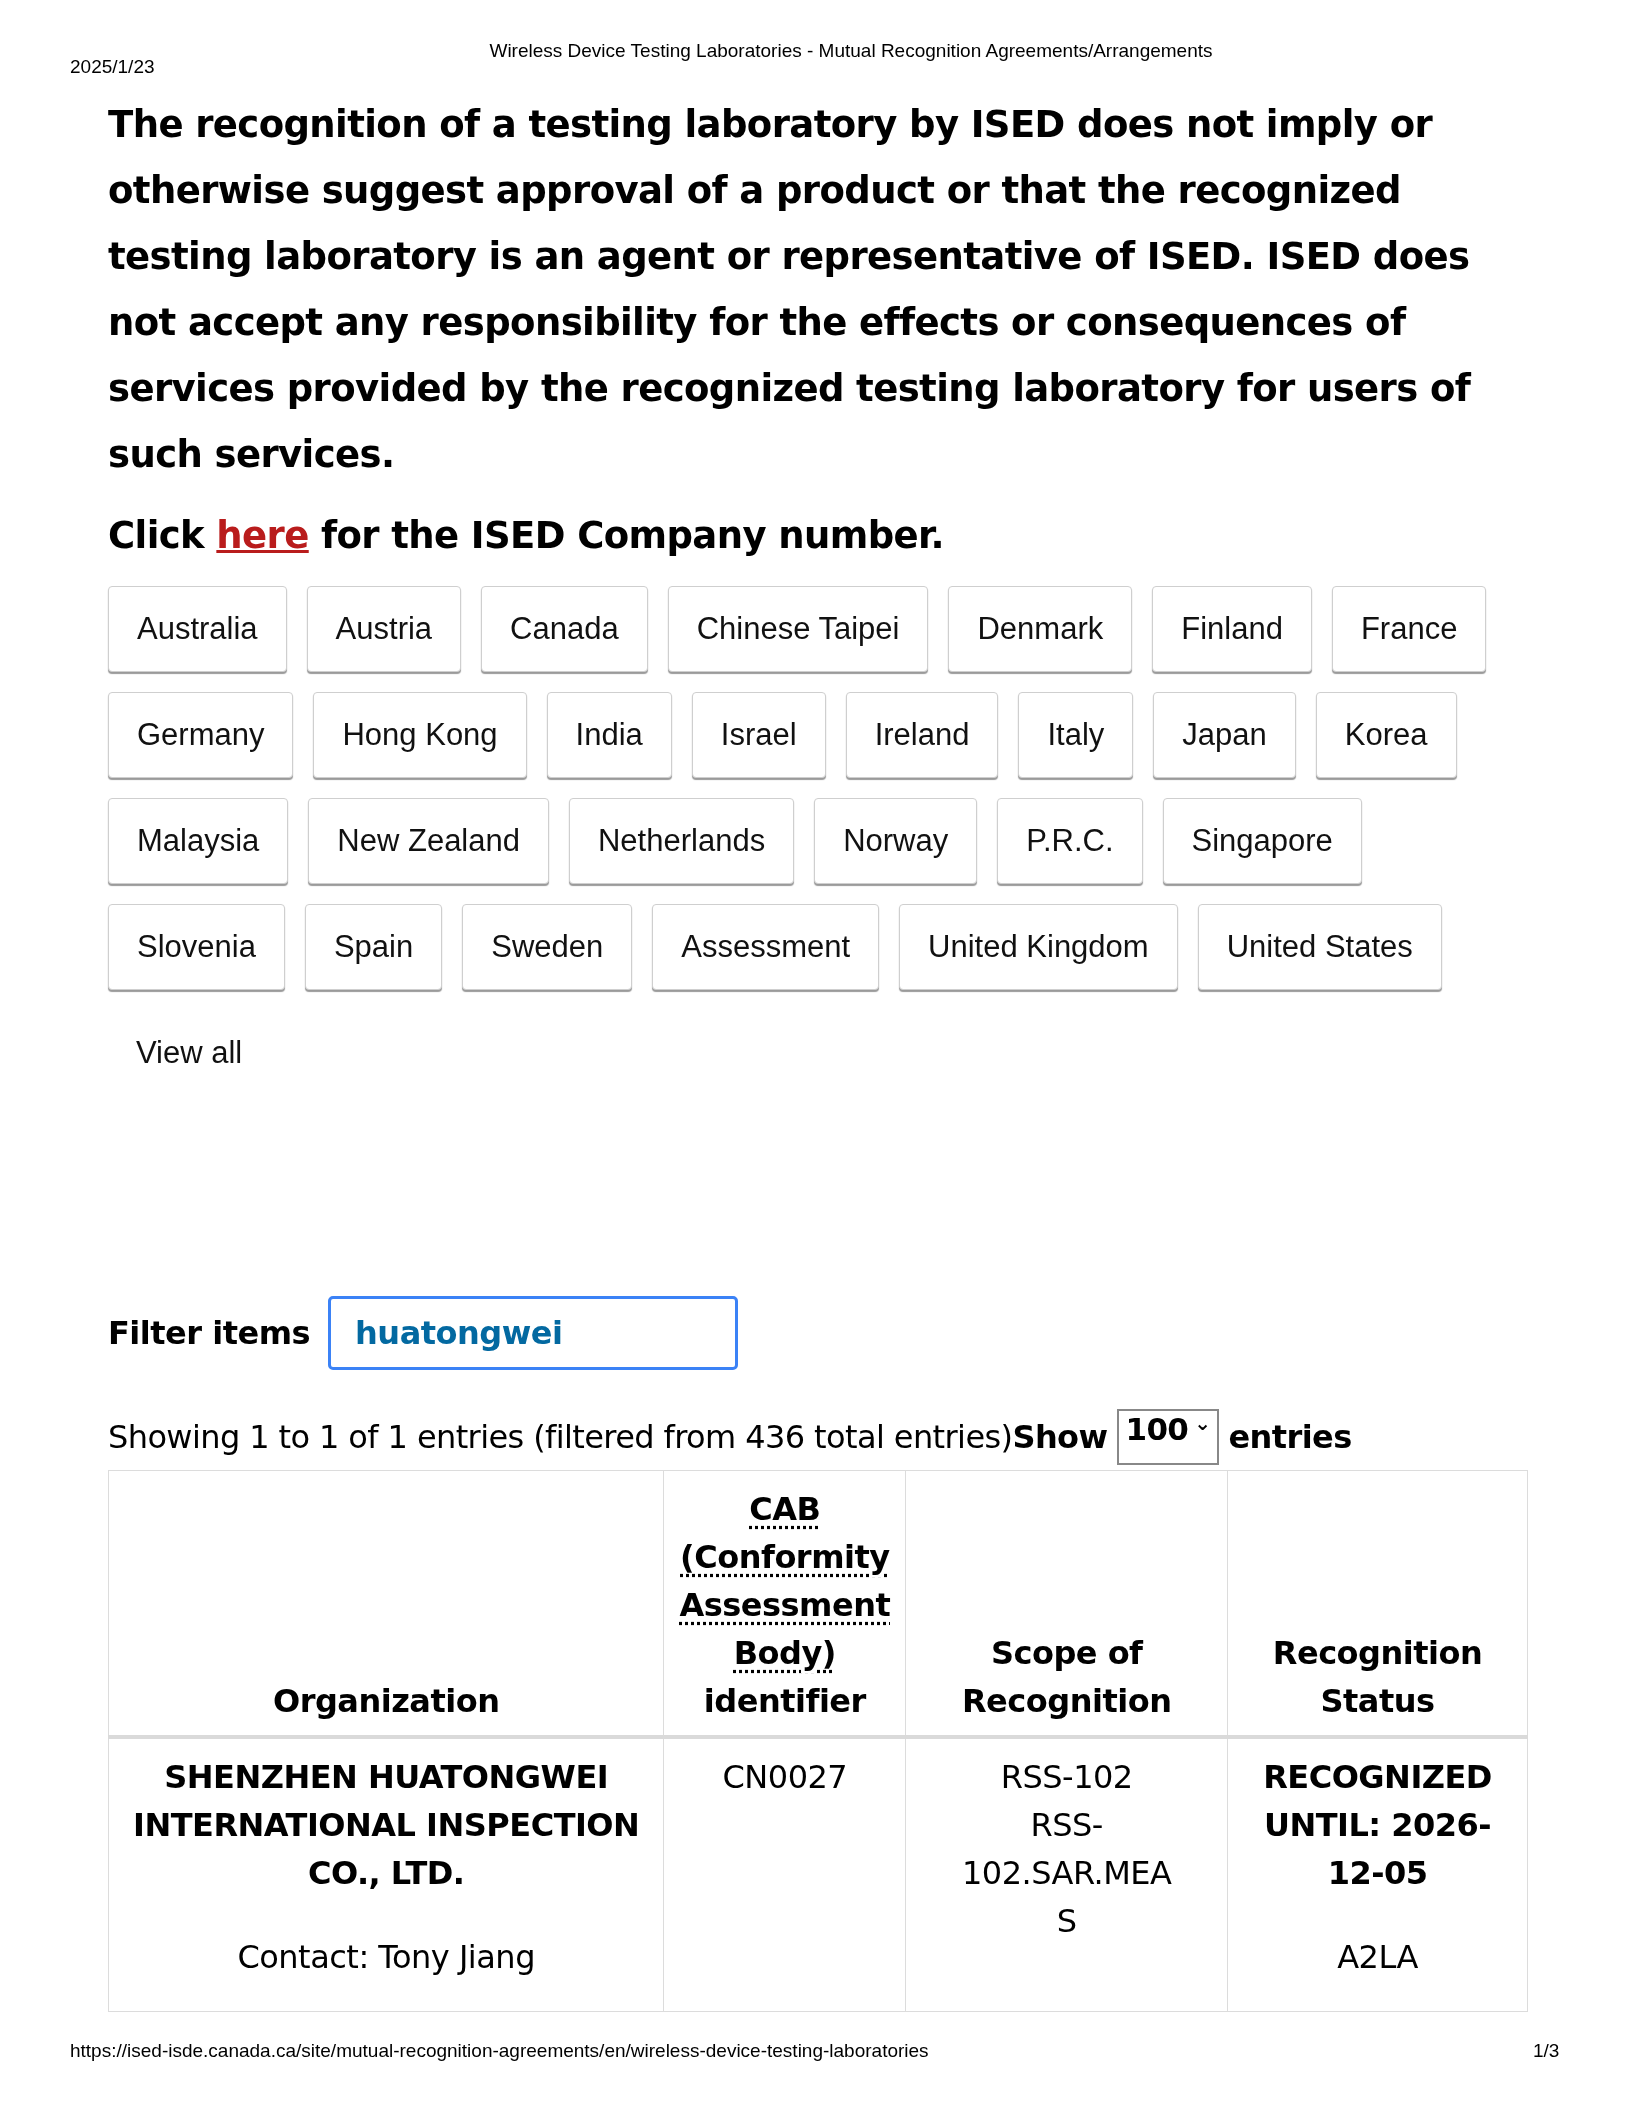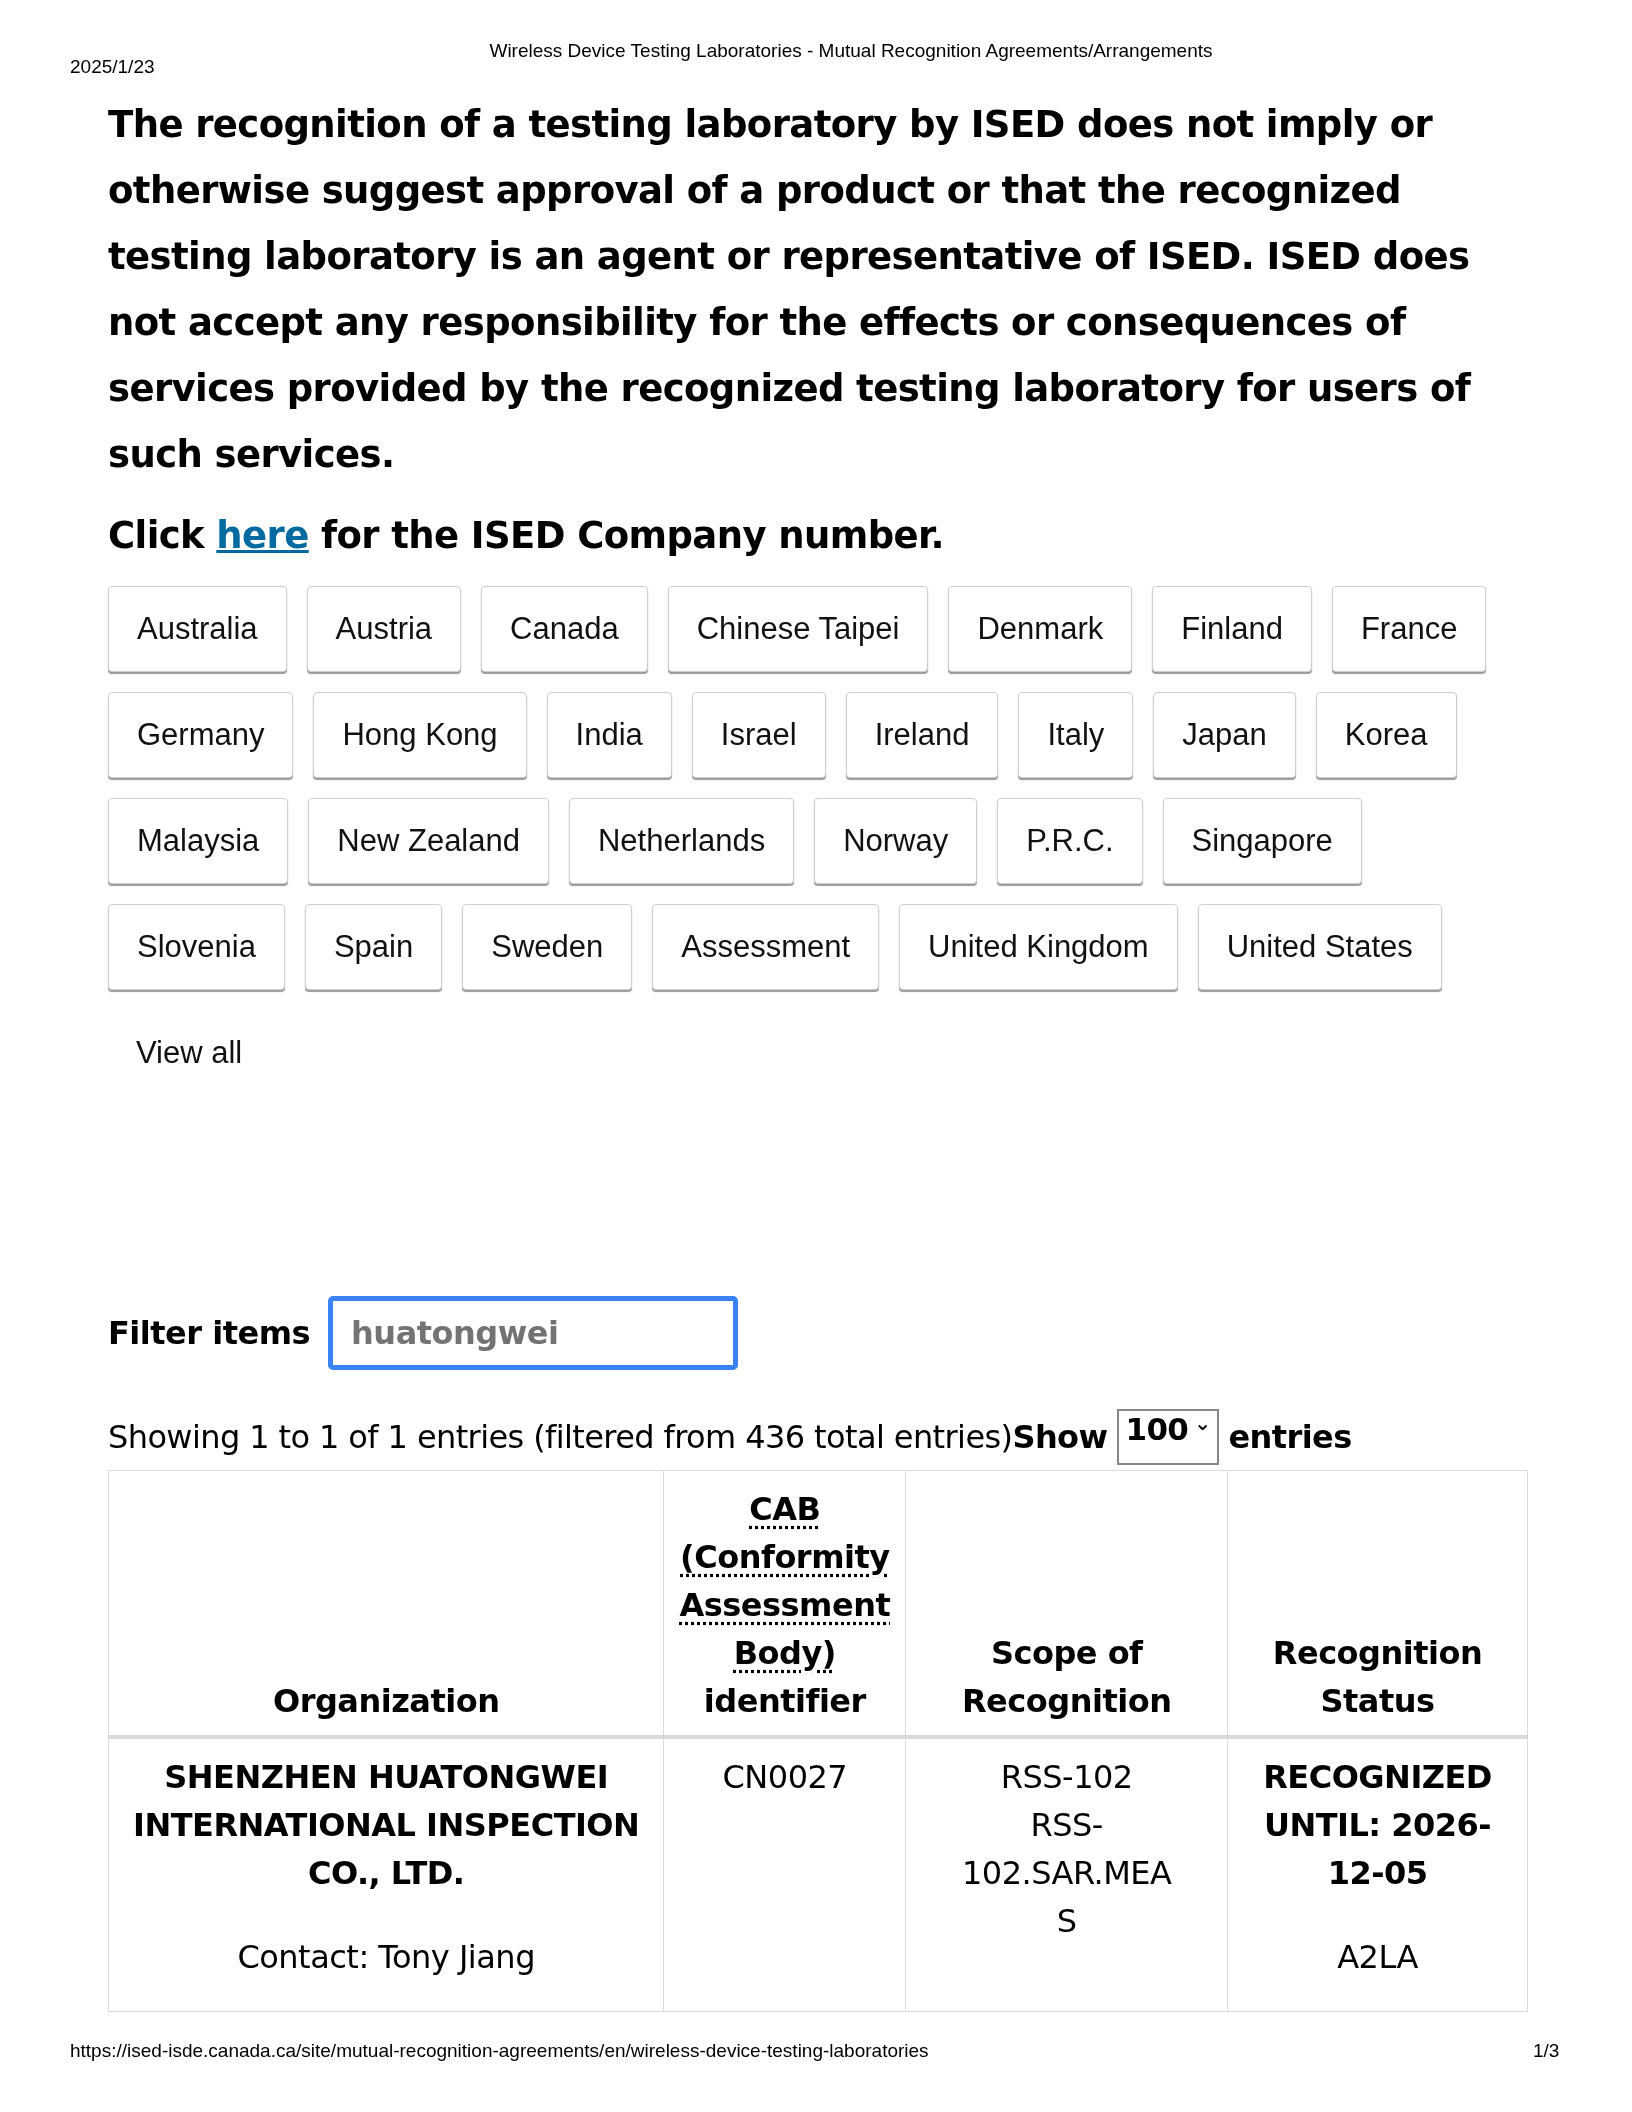--- a/index.html
+++ b/index.html
@@ -8,29 +8,29 @@
   .print-header .date { position: absolute; left: 70px; top: 0; margin-top: 16px; }
   .print-header .ptitle { position: absolute; left: 0; width: 1632px; text-align: center; top: 0; padding-left: 70px; box-sizing: border-box; }
   .print-footer { position: absolute; top: 2040px; left: 0; width: 1632px; font-family: "Liberation Sans", sans-serif; font-size: 19px; }
   .print-footer .url { position: absolute; left: 70px; top: 0; }
   .print-footer .pagenum { position: absolute; left: 1533px; top: 0; }
 
   .content { position: absolute; left: 108px; top: 78px; width: 1420px; }
   h1 { margin: 0; font-family: "Liberation Sans", sans-serif; font-weight: bold; font-size: 68px; line-height: 92px; letter-spacing: -1px; padding-bottom: 10px; border-bottom: 2px solid #af3c43; }
   .disclaimer { margin: 14px 0 0 0; font-weight: bold; font-size: 37px; line-height: 66px; letter-spacing: -0.6px; }
   .click-line { margin: 18px 0 0 0; font-weight: bold; font-size: 37px; line-height: 60px; letter-spacing: -0.6px; }
-  .click-line a { color: #0369a1; text-decoration: underline; }
+  .click-line a { color: #b91c1c; text-decoration: underline; }
 
   .country-grid { margin-top: 20px; display: flex; flex-wrap: wrap; column-gap: 31px; row-gap: 22px; width: 1420px; gap: 20px; }
   .country-btn { height: 86px; box-sizing: border-box; padding: 0 28px; border: 1px solid #cfcfcf; border-radius: 4px; box-shadow: 0 2px 1px #9a9a9a; background: #fff; font-family: "Liberation Sans", sans-serif; font-size: 31px; display: flex; align-items: center; justify-content: center; cursor: pointer; color: #111; }
   .country-btn.plain { border: none; box-shadow: none; padding: 0 28px; }
 
   .filter-row { position: absolute; left: 108px; top: 1296px; display: flex; align-items: center; }
   .filter-label { font-weight: bold; font-size: 32px; letter-spacing: -0.5px; margin-right: 18px; }
-  .filter-input { width: 410px; height: 74px; box-sizing: border-box; border: 5px solid #3b82f6; border-radius: 5px; font-family: "DejaVu Sans", sans-serif; font-weight: bold; font-size: 32px; color: #737373; padding: 0 18px; letter-spacing: -0.5px; }
+  .filter-input { width: 410px; height: 74px; box-sizing: border-box; border: 3px solid #3b82f6; border-radius: 5px; font-family: "DejaVu Sans", sans-serif; font-weight: bold; font-size: 32px; color: #0369a1; padding: 0 24px; letter-spacing: -0.5px; }
 
   .info-row { position: absolute; left: 108px; top: 1404px; display: flex; align-items: center; font-size: 32px; letter-spacing: -0.6px; }
   .info-row .bold { font-weight: bold; }
   .length-select { margin: 5px 10px; height: 52px; border: 2px solid #888; padding: 0 6px; display: flex; align-items: flex-start; font-weight: bold; font-size: 31px; }
   .length-select .chev { font-size: 20px; margin-left: 6px; }
 
   table.results { position: absolute; left: 108px; top: 1470px; width: 1420px; border-collapse: collapse; }
   table.results th, table.results td { border: 1px solid #dcdcdc; text-align: center; font-size: 32px; letter-spacing: -0.5px; }
   table.results th { vertical-align: bottom; font-weight: bold; line-height: 48px; padding: 14px 12px 10px 12px; border-bottom: 4px solid #dadada; }
   table.results td { vertical-align: top; line-height: 48px; padding: 14px 12px 30px 12px; }

